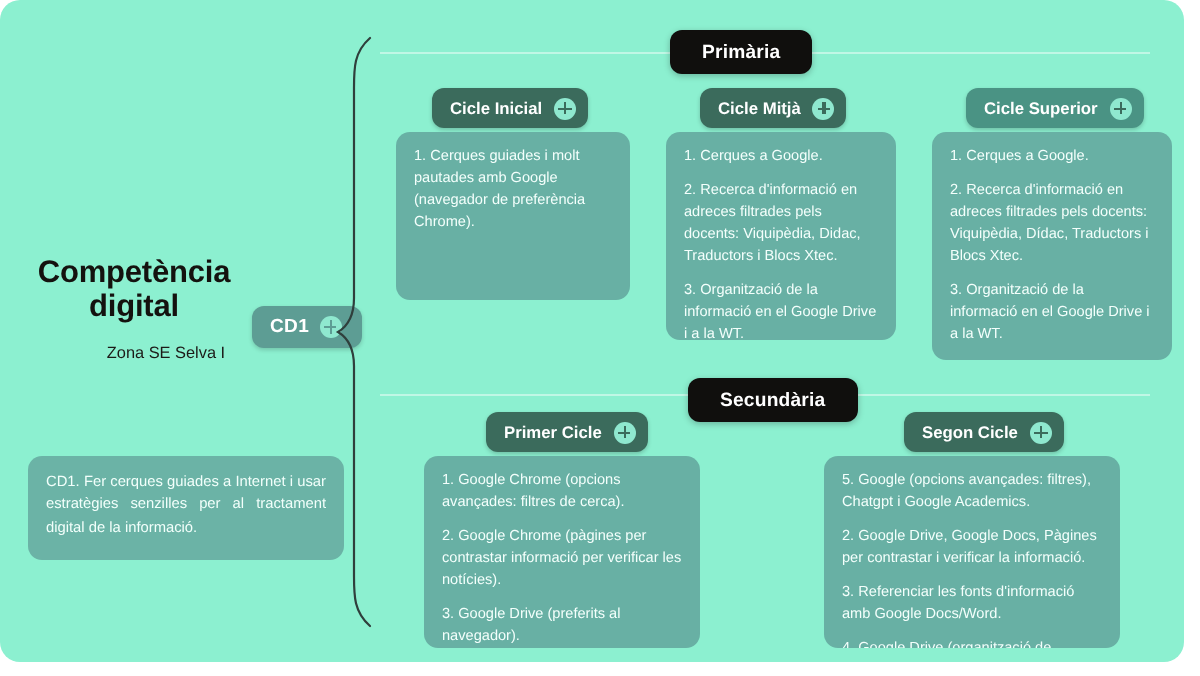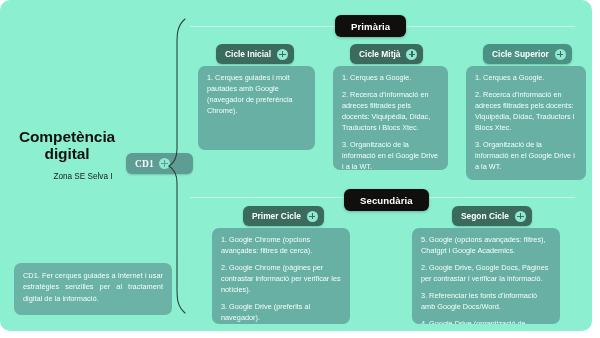--- a/index.html
+++ b/index.html
@@ -35,43 +35,41 @@
     left: 28px; top: 172px;
     width: 110px;
     text-align: center;
     font-size: 8.2px;
     color: #1c1a17;
   }
   .cd-pill {
     position: absolute;
     left: 126px; top: 153px;
     height: 21px;
-    padding: 0 23px 0 9px;
+    padding: 0 10px 0 9px;
     border-radius: 6px;
     background: #5d9d94;
     display: flex; align-items: center; gap: 5px;
     box-shadow: 0 1px 2px rgba(0,0,0,0.18);
-    font-family: Liberation Serif, serif;
   }
   .cd-pill .lbl {
     font-size: 9.5px; font-weight: bold; color: #ffffff; letter-spacing: 0.2px;
   }
   .left-desc {
     position: absolute;
     left: 14px; top: 228px;
     width: 158px; height: 52px;
     background: #6bb3a6;
     border-radius: 7px;
     padding: 7px 9px;
     box-sizing: border-box;
     font-size: 7.4px;
     line-height: 1.55;
     color: #f2fffb;
     text-align: justify;
-    margin-top: 35px;
   }
 
   
   .brace {
     position: absolute;
     left: 167px; top: 18px;
     width: 22px; height: 296px;
   }
 
   

